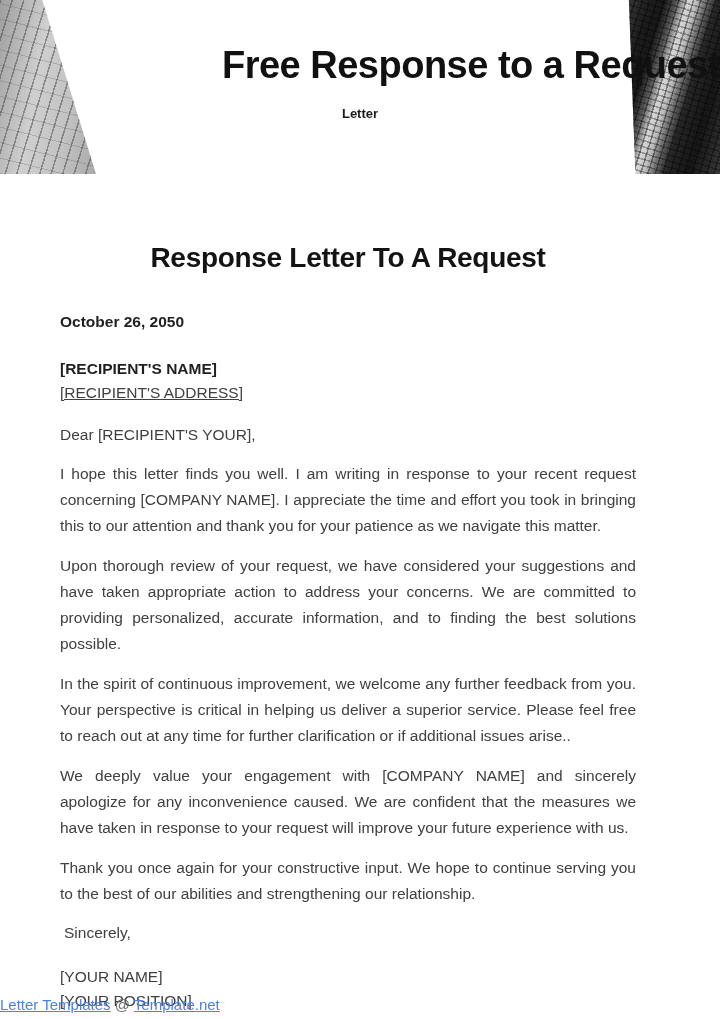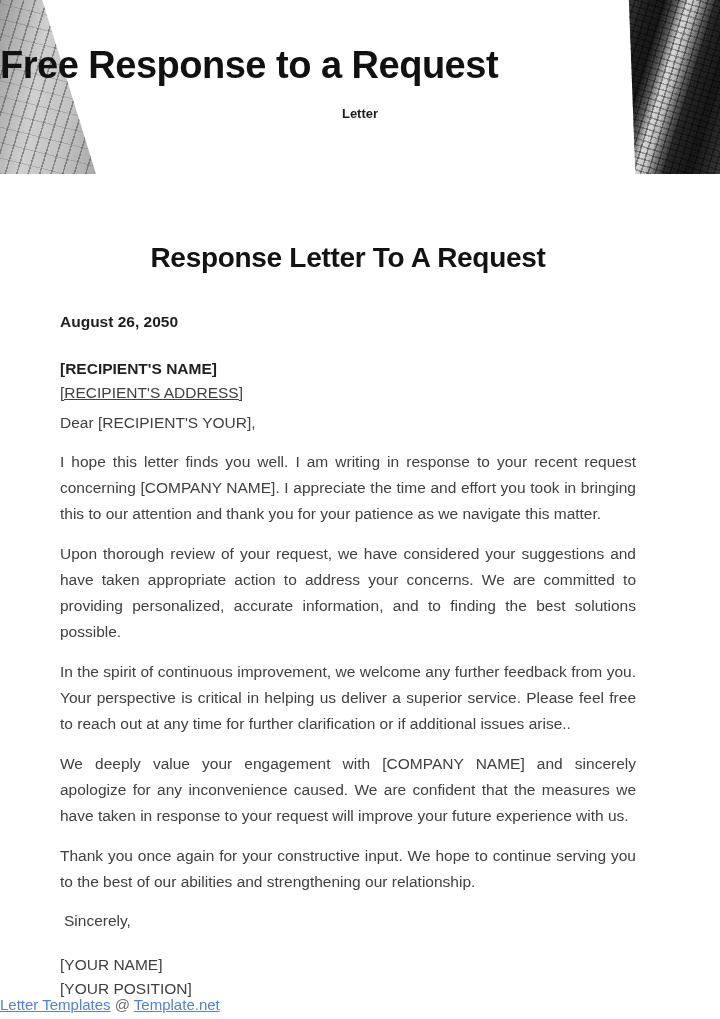--- a/index.html
+++ b/index.html
@@ -45,21 +45,21 @@
         #3a3a3a 0%, #1c1c1c 16%, #181818 26%, #555555 34%,
         #d6d6d6 42%, #bdbdbd 48%, #6f6f6f 54%, #262626 62%,
         #161616 78%, #2c2c2c 92%, #383838 100%);
   }
 
   .header-title {
     position: absolute;
     top: 44px;
     left: 0;
     width: 100%;
-    text-align: left;
+    text-align: right;
     font-size: 38px;
     font-weight: bold;
     letter-spacing: -0.5px;
     color: #111111;
   }
   .header-subtitle {
     position: absolute;
     top: 106px;
     left: 0;
     width: 100%;
@@ -83,21 +83,21 @@
     letter-spacing: -0.3px;
     line-height: 34px;
     margin-bottom: 36px;
   }
   .date-line {
     font-weight: bold;
     color: #1f1f1f;
     line-height: 22px;
     margin-bottom: 24px;
   }
-  .recipient-block { margin-bottom: 6px; }
+  .recipient-block { margin-bottom: 18px; }
   .recipient-name {
     font-weight: bold;
     color: #1f1f1f;
     line-height: 24px;
   }
   .recipient-address { line-height: 24px; text-decoration: underline; }
   .salutation { line-height: 24px; margin-bottom: 14px; }
 
   .para {
     text-align: justify;
@@ -131,21 +131,21 @@
   <div class="header">
     <div class="photo photo-left"></div>
     <div class="photo photo-right"></div>
     <div class="header-title">Free Response to a Request</div>
     <div class="header-subtitle">Letter</div>
   </div>
 
   <div class="letter">
     <div class="letter-heading">Response Letter To A Request</div>
 
-    <div class="date-line">August 26, 2050</div>
+    <div class="date-line">October 26, 2050</div>
 
     <div class="recipient-block">
       <div class="recipient-name">[RECIPIENT'S NAME]</div>
       <div class="recipient-address">[RECIPIENT'S ADDRESS]</div>
     </div>
 
     <div class="salutation">Dear [RECIPIENT'S YOUR],</div>
 
     <p class="para">I hope this letter finds you well. I am writing in response to your recent request concerning [COMPANY NAME]. I appreciate the time and effort you took in bringing this to our attention and thank you for your patience as we navigate this matter.</p>
     <p class="para">Upon thorough review of your request, we have considered your suggestions and have taken appropriate action to address your concerns. We are committed to providing personalized, accurate information, and to finding the best solutions possible.</p>

